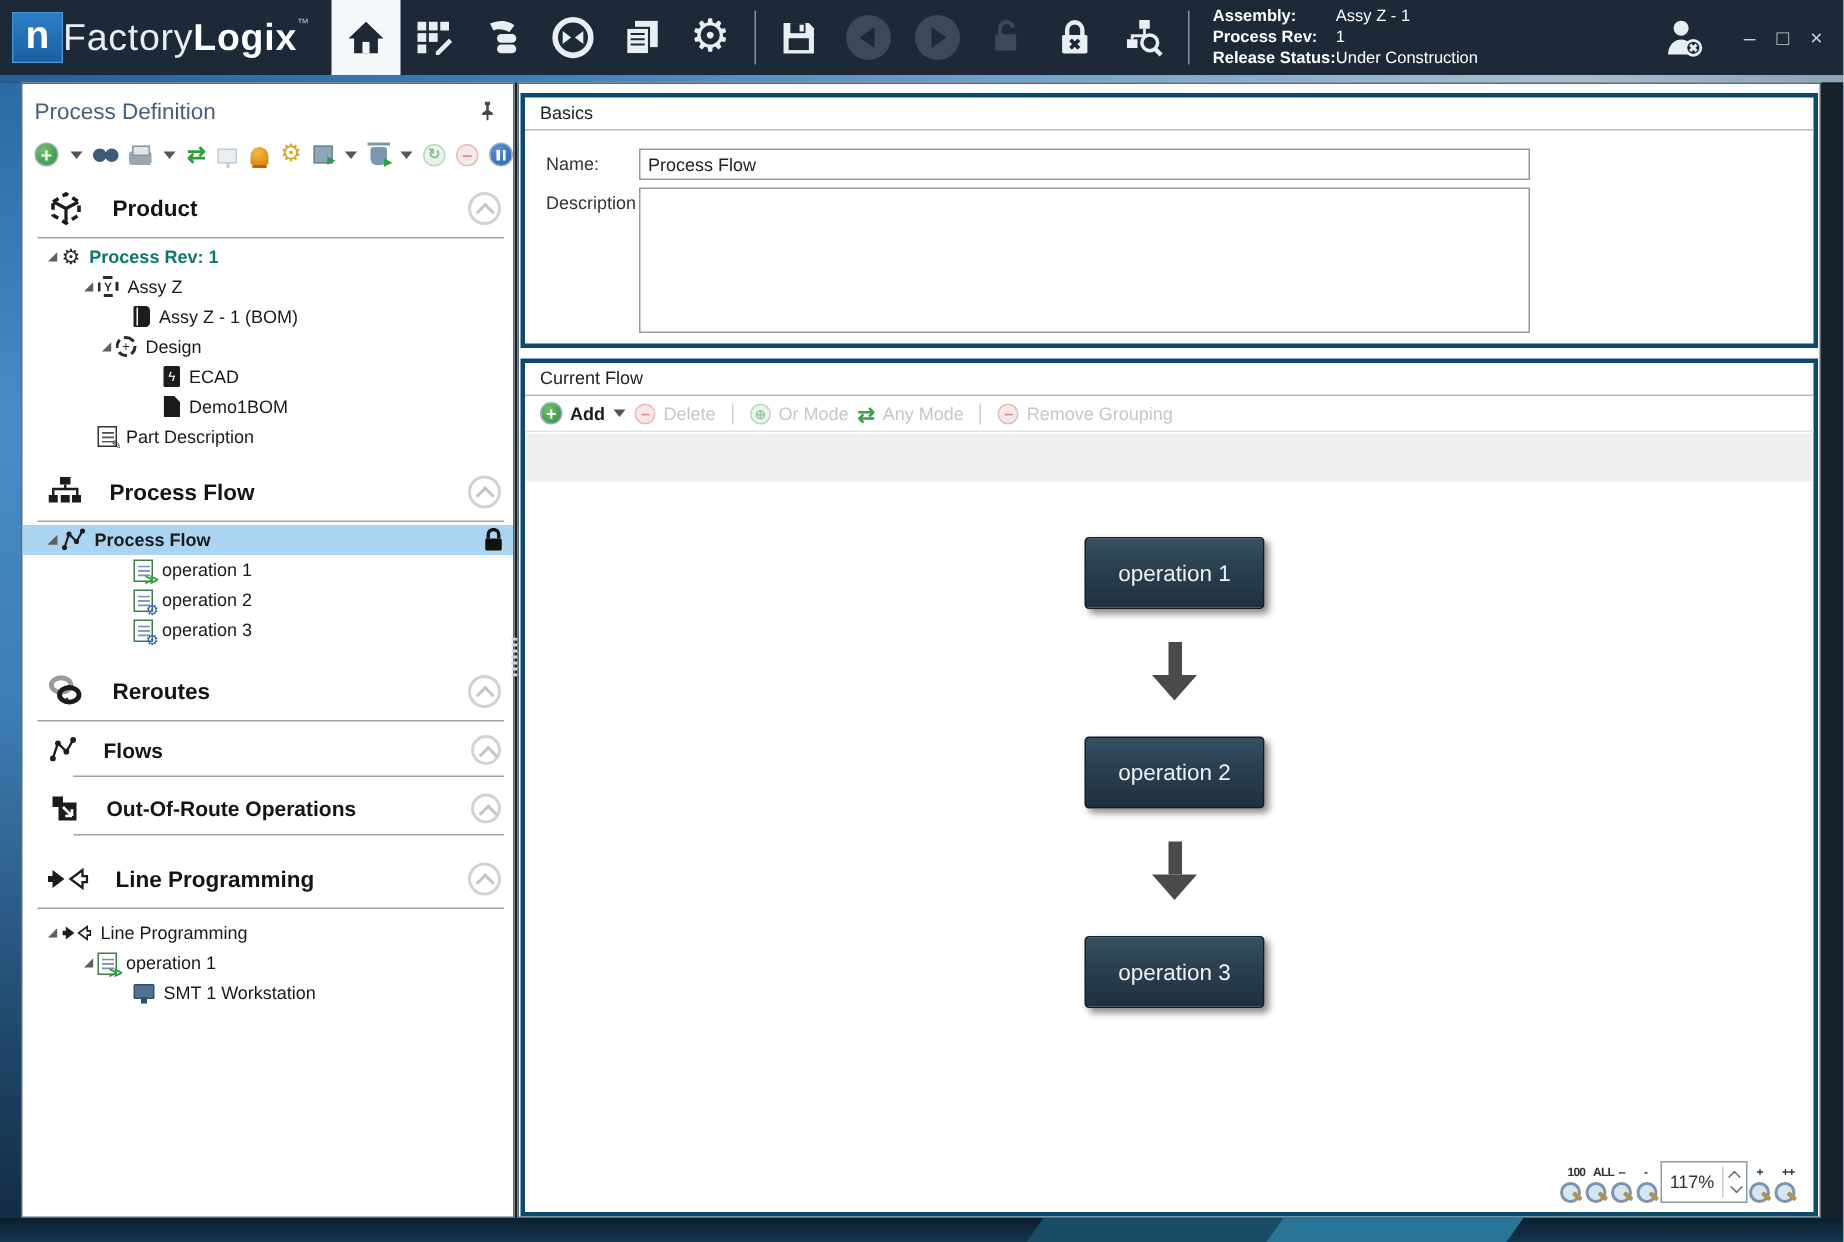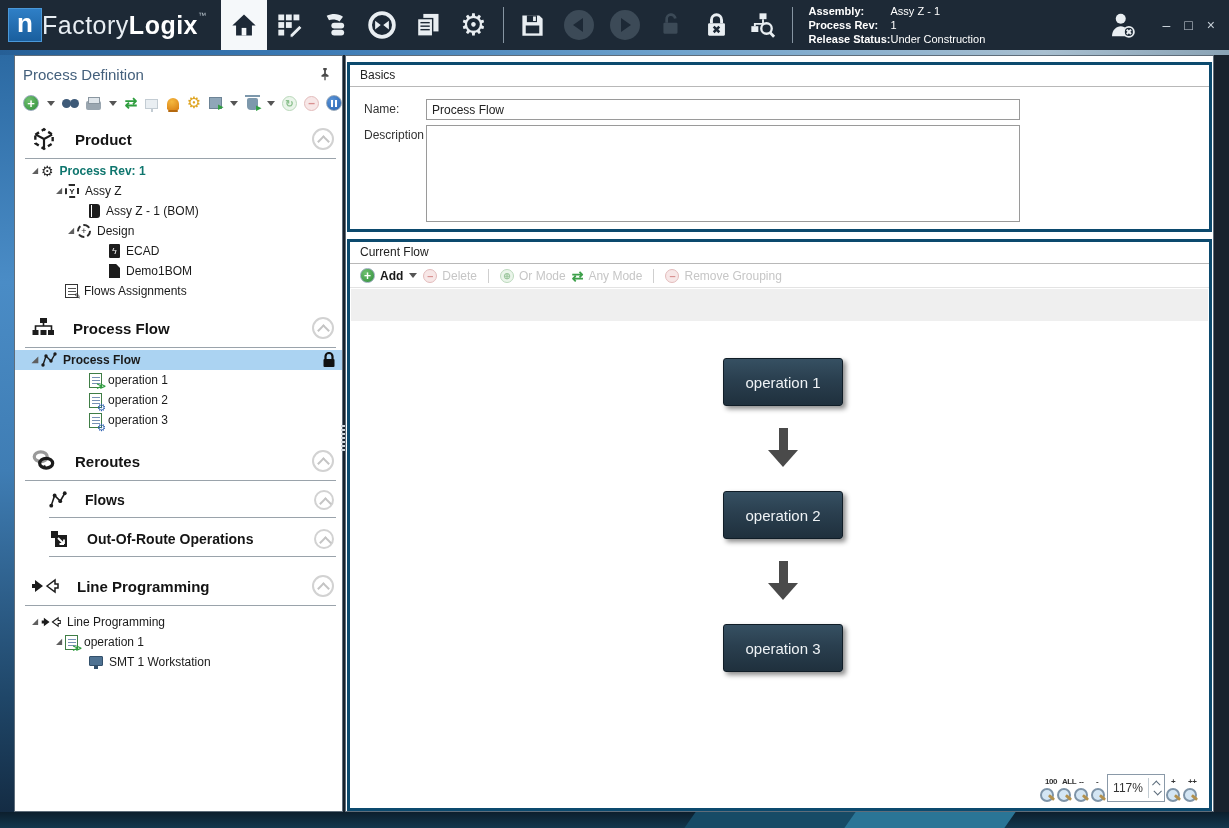--- a/index.html
+++ b/index.html
@@ -66,21 +66,21 @@
   .c-trash::before { content:''; position:absolute; left:-2px; top:-3px; width:15px; height:2px; background:#7d98ac; }
   .c-trash::after { content:'▸'; position:absolute; right:-4px; bottom:-4px; color:#2f9e3f; font-size:11px; }
   .c-refresh { width:15px; height:15px; background:#eaf5ea; border:1px solid #b9d8ba; color:#8cc08e; font-size:10px; }
   .c-remove { width:15px; height:15px; background:#f7e7e7; border:1px solid #e3bcbc; color:#d89090; font-size:12px; }
   .c-pause { width:16px; height:16px; background:radial-gradient(circle at 35% 30%,#5a94d8,#2460ae); border:1px solid #9ab; position:relative; }
   .c-pause::after { content:''; width:6px; height:7px; background:linear-gradient(90deg,#fff 0 2px,transparent 2px 4px,#fff 4px 6px); }
 
   .sec { display:flex; align-items:center; height:34px; padding:0 8px 0 16px; cursor:pointer; }
   .sec .label { font-size:15px; font-weight:bold; color:#141414; margin-left:18px; }
   .sec .spacer { flex:1; }
-  .sec.sub { padding-left:34px; height:30px; }
+  .sec.sub { padding-left:18px; height:30px; }
   .sec.sub .label { font-size:14px; }
   .secline { border:none; border-top:1px solid #9aa3ab; margin:2px 6px 2px 10px; }
   .secline.sub { margin-left:34px; }
   .upcircle { width:22px; height:22px; border:2px solid #d2d2d2; border-radius:50%; position:relative; flex:0 0 auto; cursor:pointer; }
   .upcircle::after { content:''; position:absolute; left:5px; top:7px; width:7px; height:7px; border-left:2px solid #c4c4c4; border-top:2px solid #c4c4c4; transform:rotate(45deg); }
 
   .trow { display:flex; align-items:center; height:20px; font-size:12px; color:#1a1a1a; cursor:pointer; white-space:nowrap; position:relative; }
   .trow .tlabel { margin-left:6px; }
   .exp { width:12px; font-size:8px; color:#5f5f5f; text-align:center; flex:0 0 auto; line-height:1; cursor:pointer; }
   .noexp { width:12px; flex:0 0 auto; }
@@ -385,21 +385,21 @@
       <span class="tlabel">ECAD</span>
     </div>
     <div class="trow ind3">
       <span class="noexp"></span>
       <span class="ti ti-doc"></span>
       <span class="tlabel">Demo1BOM</span>
     </div>
     <div class="trow ind1">
       <span class="noexp"></span>
       <span class="ti ti-parts"></span>
-      <span class="tlabel">Flows Assignments</span>
+      <span class="tlabel">Part Description</span>
     </div>
 
     <div class="sec" style="margin-top:10px">
       <svg width="24" height="24" viewBox="0 0 24 24">
           <rect x="9" y="2" width="7" height="5" fill="#1c1c1c"></rect>
           <path d="M12.5 7v3M4.5 14v-4h16v4M4.5 10h16" stroke="#1c1c1c" stroke-width="1.6" fill="none"></path>
           <rect x="1.5" y="14" width="6" height="5" fill="#1c1c1c"></rect>
           <rect x="9.5" y="14" width="6" height="5" fill="#1c1c1c"></rect>
           <rect x="17" y="14" width="6" height="5" fill="#1c1c1c"></rect>
         </svg>

